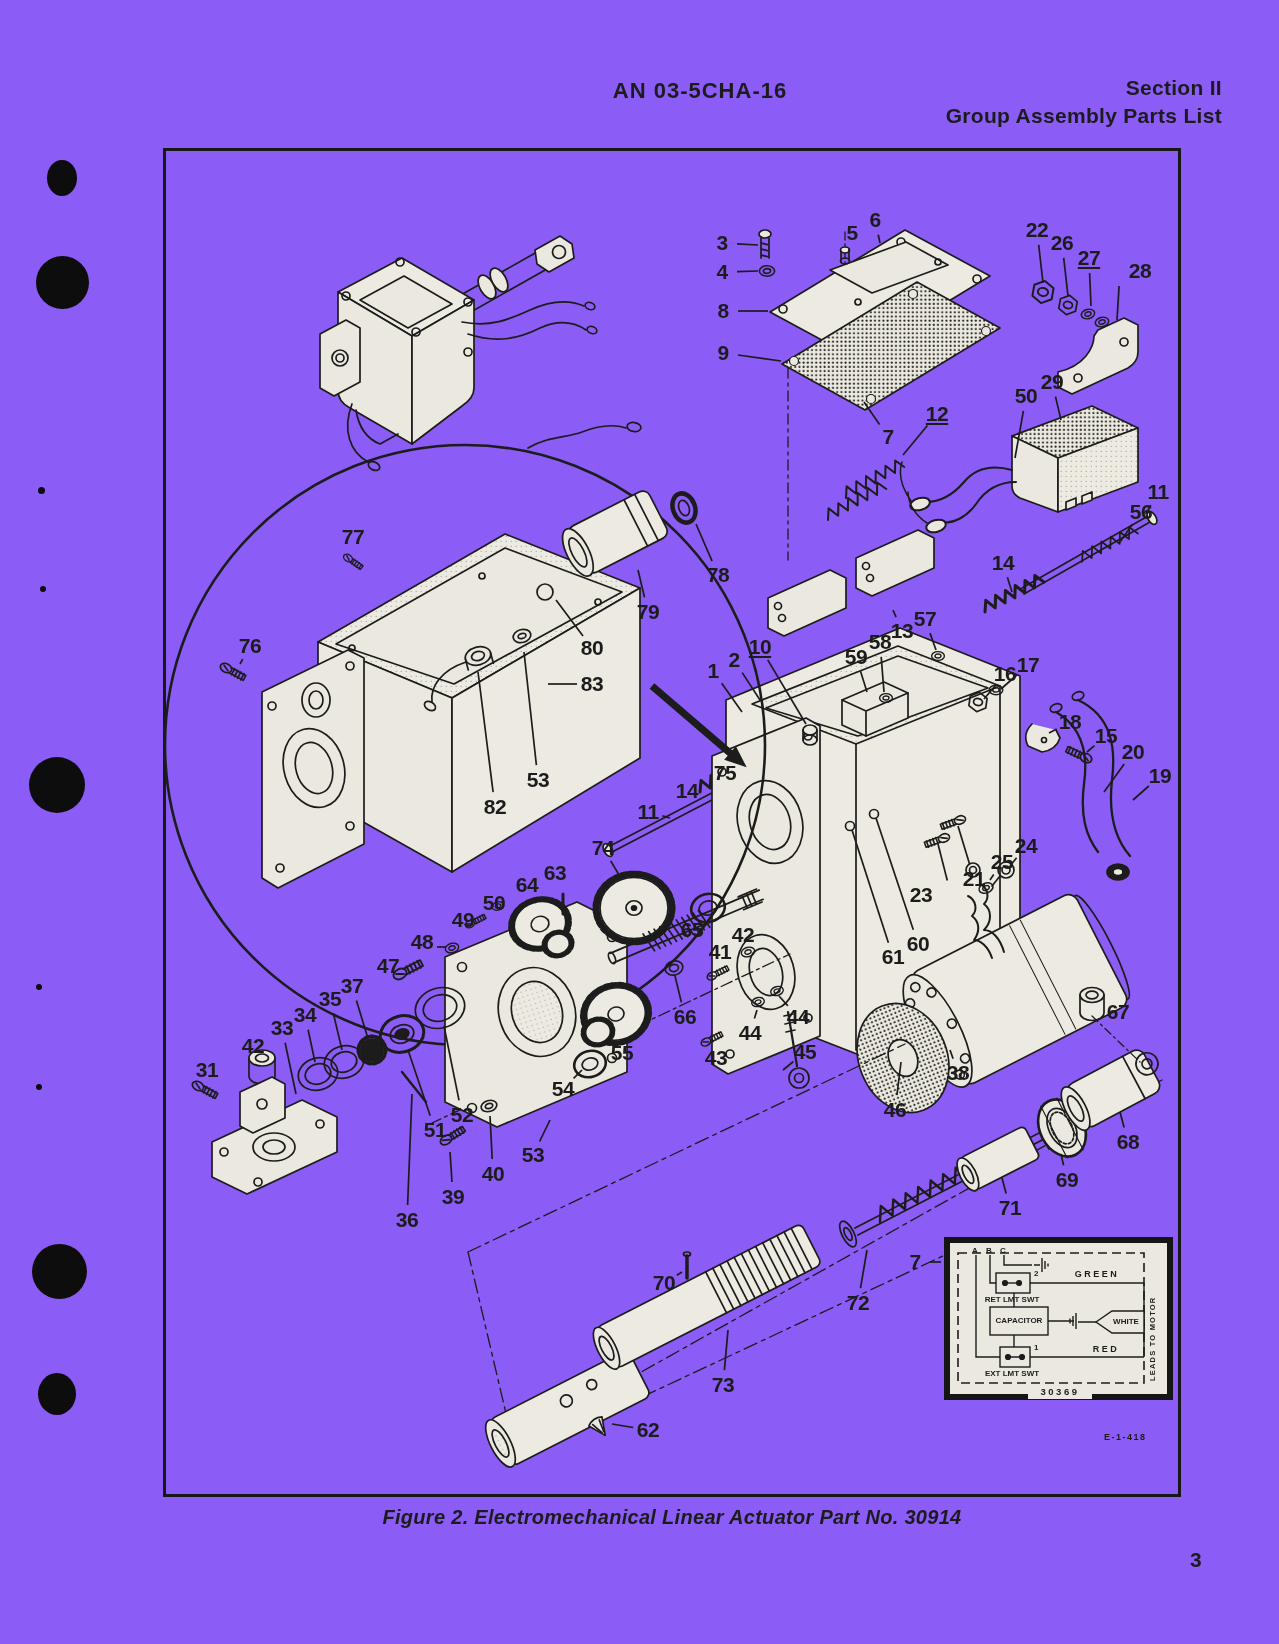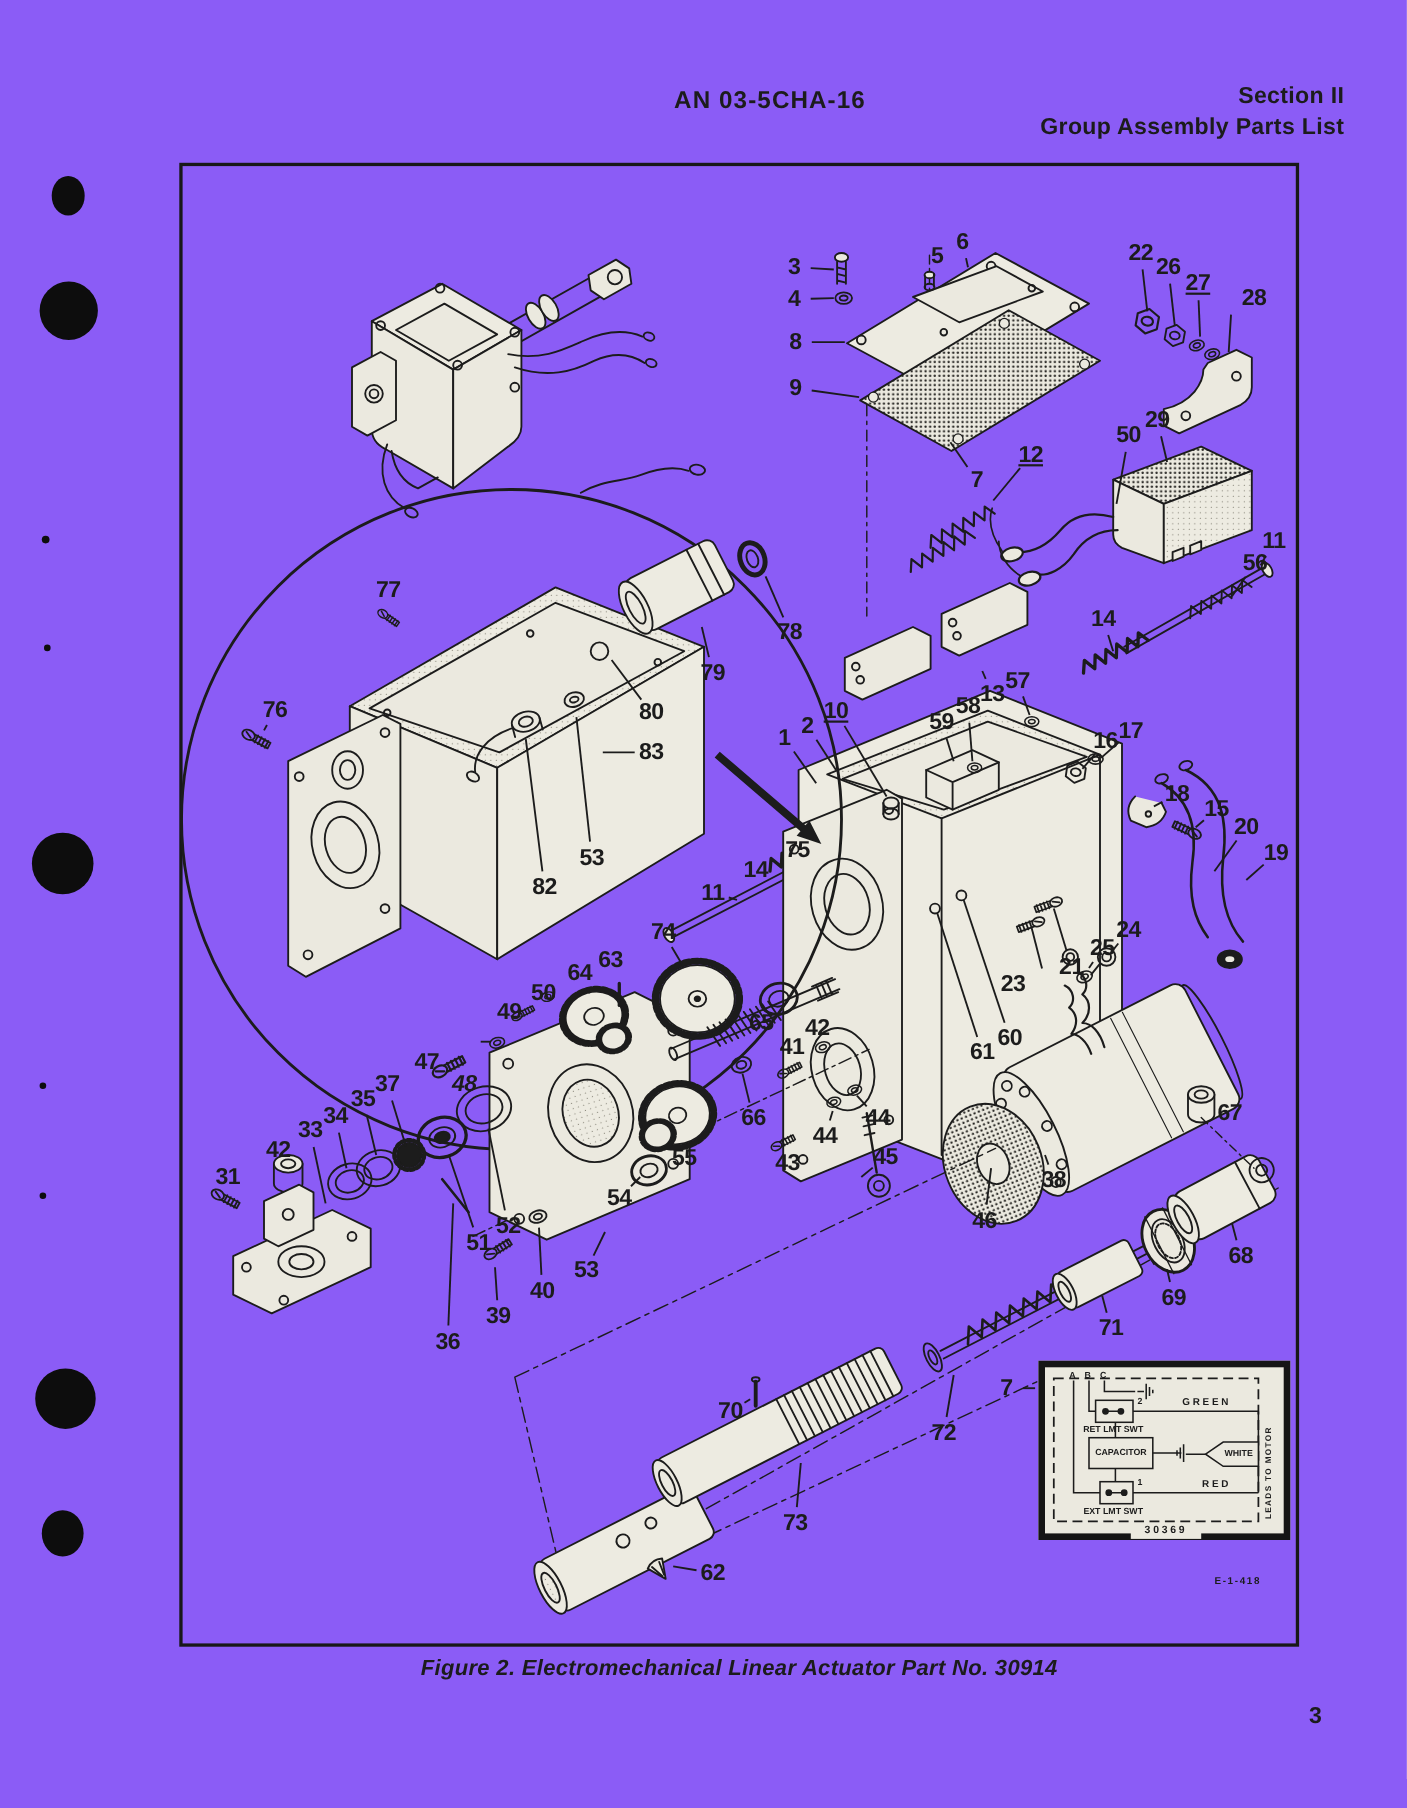--- a/index.html
+++ b/index.html
@@ -585,21 +585,21 @@
       <div class="callout" style="left: 1133px; top: 752px;">20</div>
       <div class="callout" style="left: 1160px; top: 776px;">19</div>
       <div class="callout" style="left: 725px; top: 773px;">75</div>
       <div class="callout" style="left: 687px; top: 791px;">14</div>
       <div class="callout" style="left: 648px; top: 812px;">11</div>
       <div class="callout" style="left: 603px; top: 848px;">74</div>
       <div class="callout" style="left: 555px; top: 873px;">63</div>
       <div class="callout" style="left: 527px; top: 885px;">64</div>
       <div class="callout" style="left: 494px; top: 903px;">50</div>
       <div class="callout" style="left: 463px; top: 920px;">49</div>
-      <div class="callout" style="left: 422px; top: 986px; font-style: italic;">48</div>
+      <div class="callout" style="left: 422px; top: 942px;">48</div>
       <div class="callout" style="left: 388px; top: 966px;">47</div>
       <div class="callout" style="left: 352px; top: 986px;">37</div>
       <div class="callout" style="left: 330px; top: 999px;">35</div>
       <div class="callout" style="left: 305px; top: 1015px;">34</div>
       <div class="callout" style="left: 282px; top: 1028px;">33</div>
       <div class="callout" style="left: 253px; top: 1046px;">42</div>
       <div class="callout" style="left: 207px; top: 1070px;">31</div>
       <div class="callout" style="left: 692px; top: 930px;">65</div>
       <div class="callout" style="left: 743px; top: 935px;">42</div>
       <div class="callout" style="left: 720px; top: 952px;">41</div>

